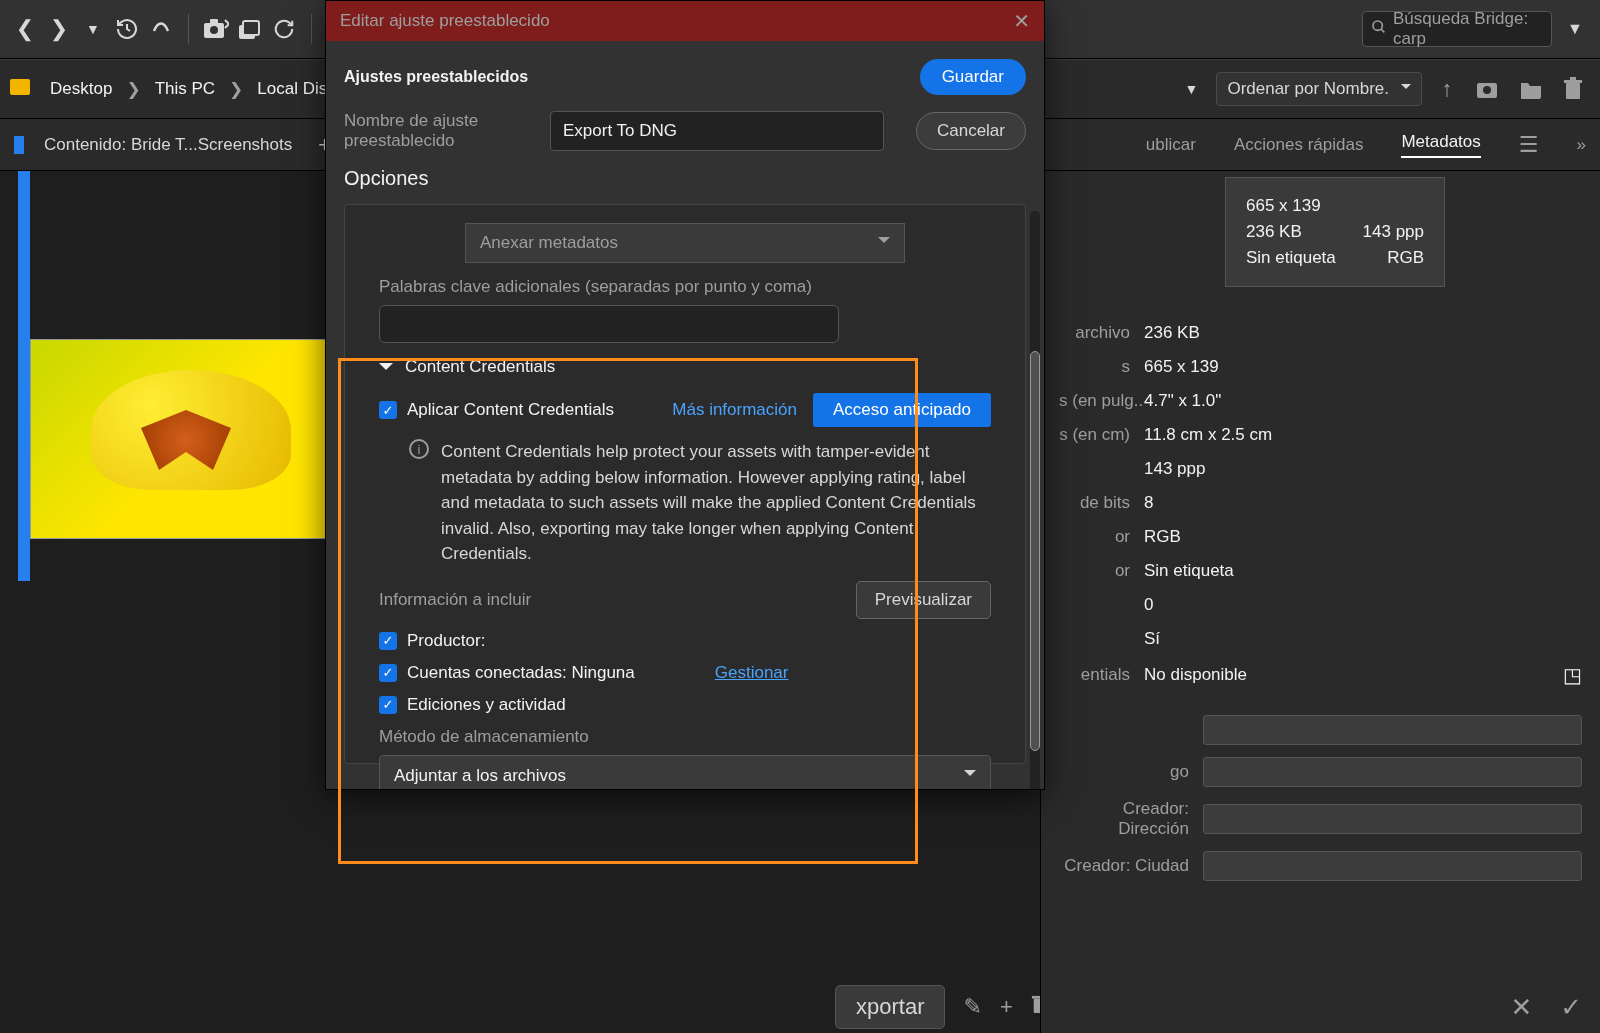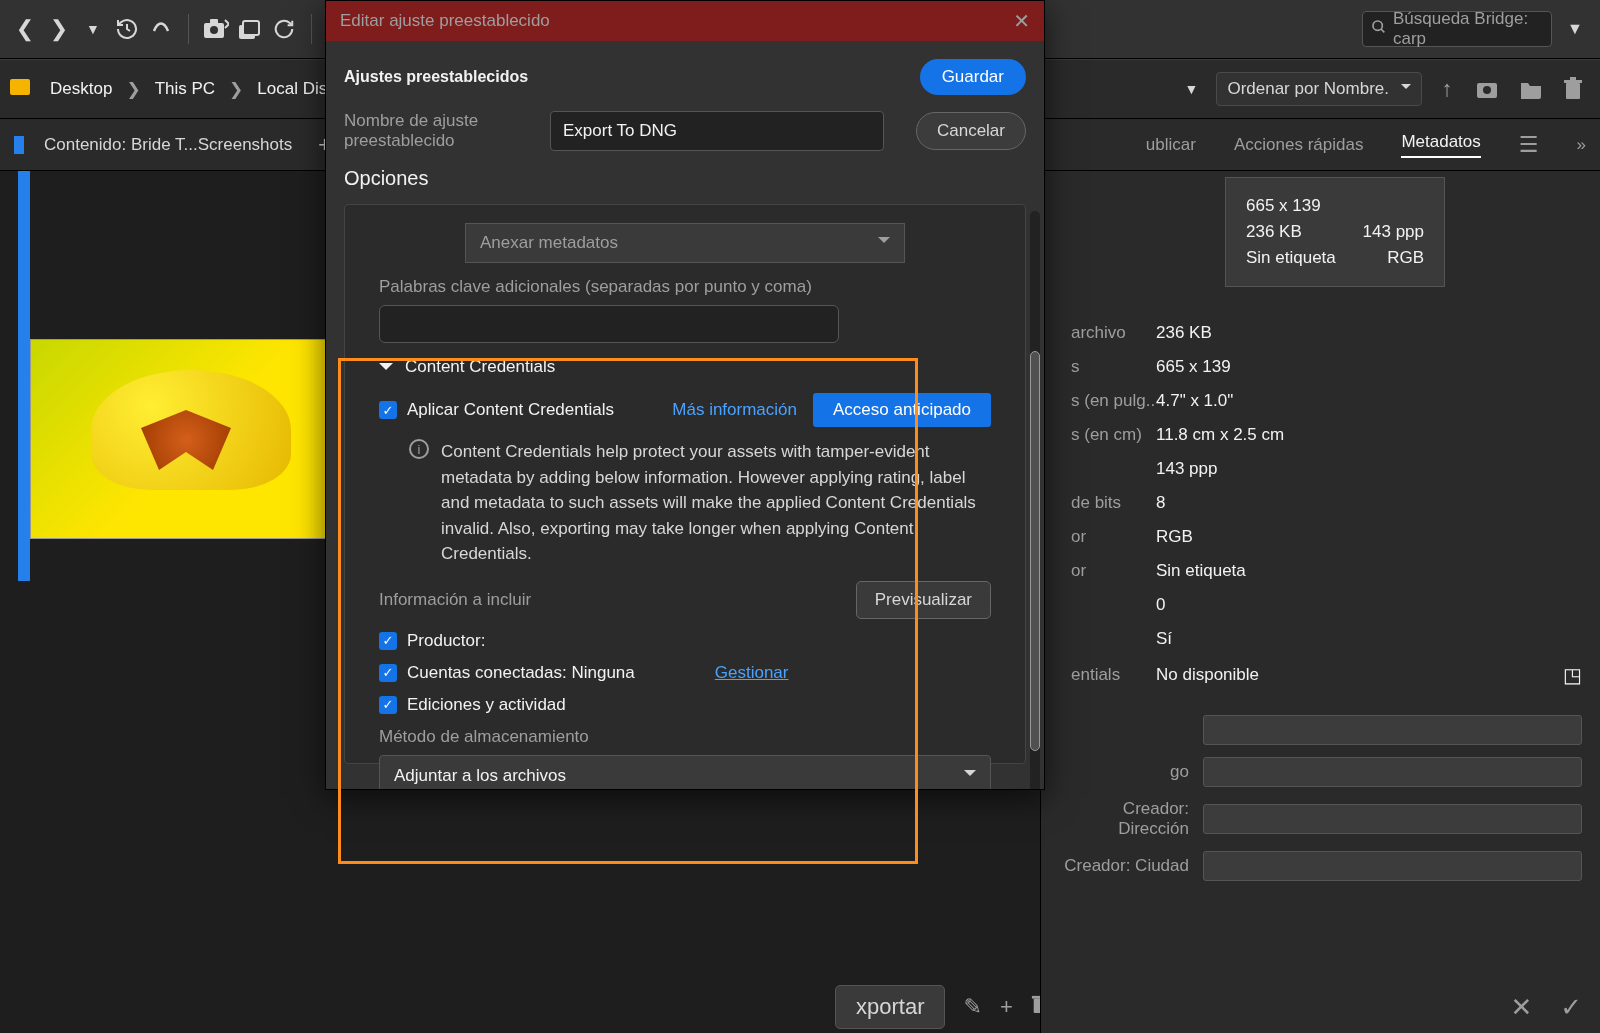--- a/index.html
+++ b/index.html
@@ -105,21 +105,21 @@
            background: radial-gradient(circle,#d45f1a,#9c3a00); clip-path: polygon(50% 0,100% 30%,80% 100%,50% 70%,20% 100%,0 30%);}
   
   .meta-pane { flex:1; background: var(--bg-panel); border-left:1px solid #000; padding:12px 18px; position:relative;}
   .tooltip-box {
     position:absolute; right:155px; top:6px;
     background:#3a3a3a; border:1px solid #555; padding:12px 20px; width:220px;
   }
   .tt-row{display:flex;justify-content:space-between;margin:6px 0;color:var(--text-bright);}
   .meta-rows { margin-top:140px; display:flex; flex-direction:column; gap:14px;}
   .meta-row  { display:flex; align-items:center;}
-  .meta-row .k { width:85px; text-align:left; color:var(--text-dim); padding-right:14px; font-size:17px; overflow:hidden; white-space:nowrap;margin-left:12px;}
+  .meta-row .k { width:85px; text-align:right; color:var(--text-dim); padding-right:14px; font-size:17px; overflow:hidden; white-space:nowrap;}
   .meta-row .v { color:var(--text-bright);}
   .pop-icon { margin-left:auto; color:var(--text-bright); font-size:20px;}
   .meta-form { margin-top:28px; display:flex; flex-direction:column; gap:12px;}
   .meta-form .fr { display:flex; align-items:center; gap:14px;}
   .meta-form .fr .lbl{ color:var(--text-dim); width:130px; text-align:right;}
   .meta-form .fr .inp{ flex:1; height:30px; background:#3c3c3c; border:1px solid #555; border-radius:3px;}
   .meta-footer { position:absolute; bottom:10px; right:18px; display:flex; gap:28px; font-size:26px; color:var(--text-dim);}
   
   .export-bar { position:absolute; bottom:4px; left:835px; display:flex; align-items:center; gap:18px; color:var(--text-dim); font-size:22px;}
   .export-btn { background:#3a3a3a; border:1px solid #555; color:var(--text); padding:8px 20px; border-radius:5px;}

